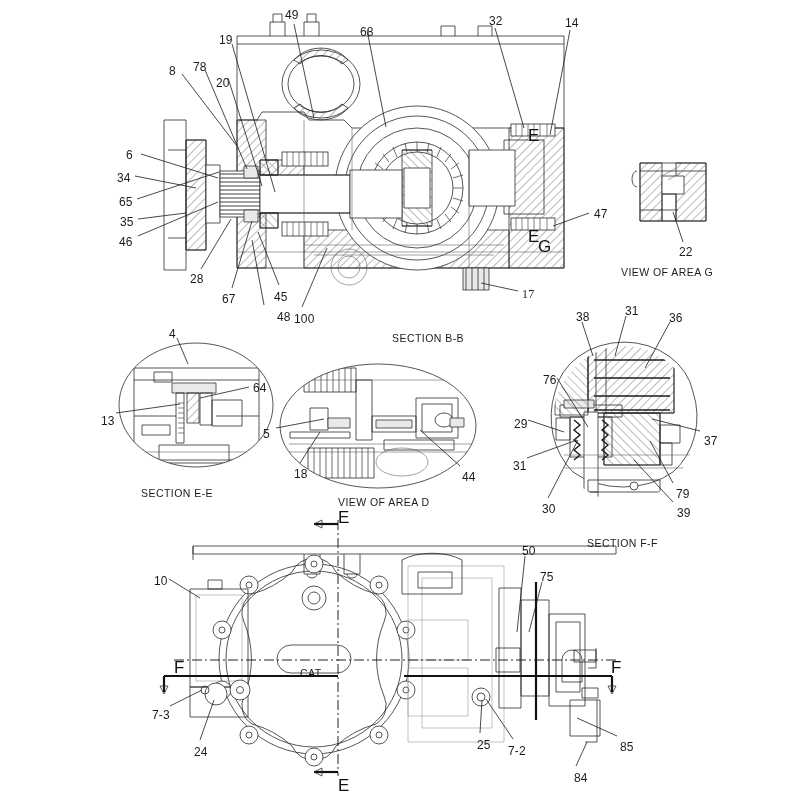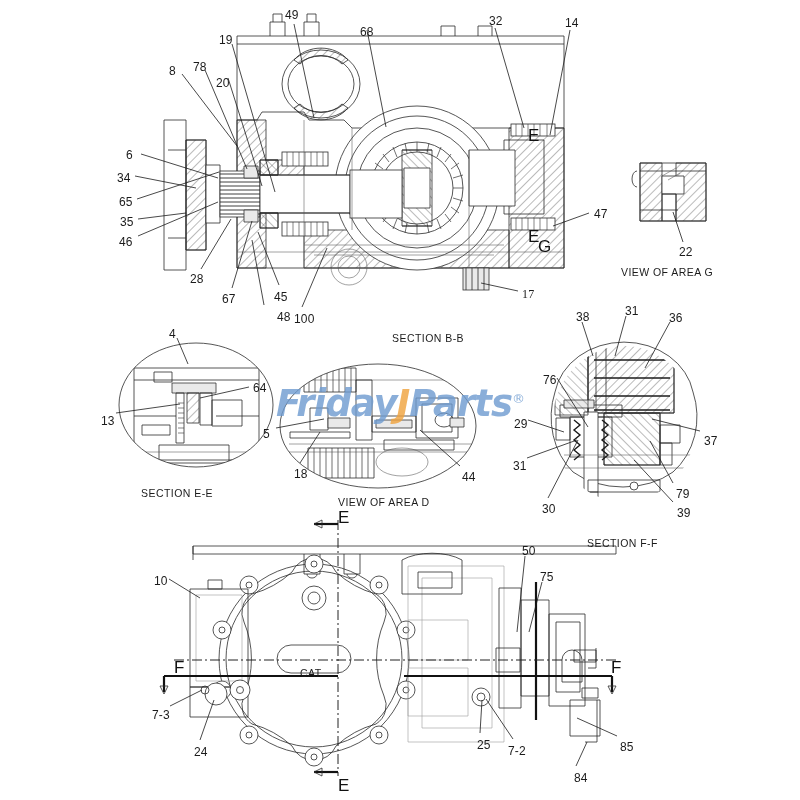--- a/index.html
+++ b/index.html
@@ -544,23 +544,20 @@
       <line x1="476" y1="733" x2="478" y2="700"></line>
       <line x1="509" y1="739" x2="482" y2="699"></line>
       <line x1="521" y1="556" x2="513" y2="632"></line>
       <line x1="538" y1="582" x2="525" y2="632"></line>
       <line x1="613" y1="736" x2="573" y2="718"></line>
       <line x1="572" y1="766" x2="583" y2="742"></line>
     </g>
   </svg>
   </div>
 
-  <div id="wm">
-    <span>Friday</span><span class="accent">J</span><span>Parts</span><span class="reg">®</span>
-  </div>
 
   <div class="layer" id="text-layer">
       <div class="cal" style="left: 281px; top: 8px;">49</div>
       <div class="cal" style="left: 356px; top: 16px; margin-top: 9px;">68</div>
       <div class="cal" style="left: 485px; top: 14px;">32</div>
       <div class="cal" style="left: 561px; top: 16px;">14</div>
       <div class="cal" style="left: 215px; top: 33px;">19</div>
       <div class="cal" style="left: 165px; top: 64px;">8</div>
       <div class="cal" style="left: 189px; top: 60px;">78</div>
       <div class="cal" style="left: 212px; top: 68px; margin-top: 8px;">20</div>

